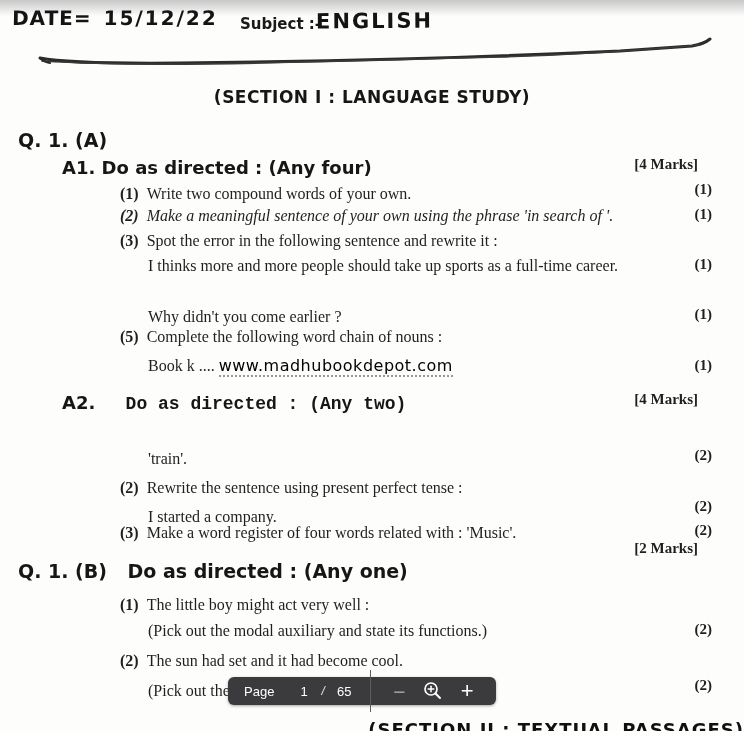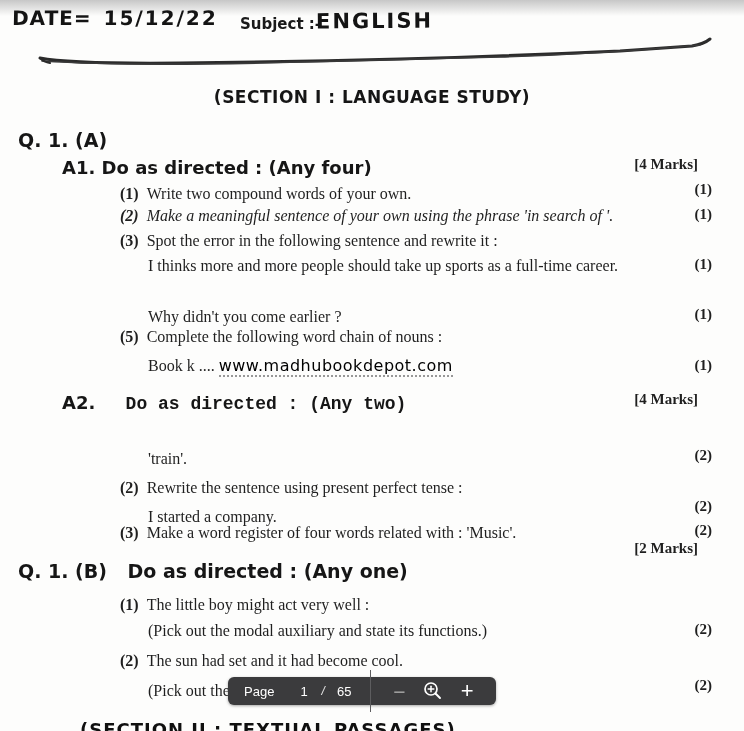--- a/index.html
+++ b/index.html
@@ -28,21 +28,21 @@
   .item .num{font-weight:700;margin-right:8px;}
   .subline{left:148px;font-size:16px;}
   .marks{right:32px;font-size:15px;font-weight:700;text-align:right;}
   .marks-head{right:46px;font-size:15px;font-weight:700;text-align:right;}
   .watermark{
     font-family:"DejaVu Sans",sans-serif;color:#000000;font-size:16px;font-weight:400;
     letter-spacing:.5px;margin-left:4px;border-bottom:2px dotted rgba(70,70,70,.55);padding-bottom:0;
   }
   
   .s2-clip{
-    left:0;top:721px;width:744px;height:10px;overflow:hidden;text-align:left;
+    left:0;top:721px;width:744px;height:10px;overflow:hidden;text-align:right;
     padding-left:80px;box-sizing:border-box;
   }
   .s2-clip span{font-family:"DejaVu Sans",sans-serif;font-weight:700;font-size:18px;line-height:1;color:#101010;letter-spacing:1px;}
   
   .rule-svg{position:absolute;left:0;top:36px;}
   
   .toolbar{
     position:absolute;left:228px;top:677px;width:268px;height:28px;
     background:#3b3b3d;border-radius:6px;display:flex;align-items:center;
     font-family:"Liberation Sans",sans-serif;color:#fff;

